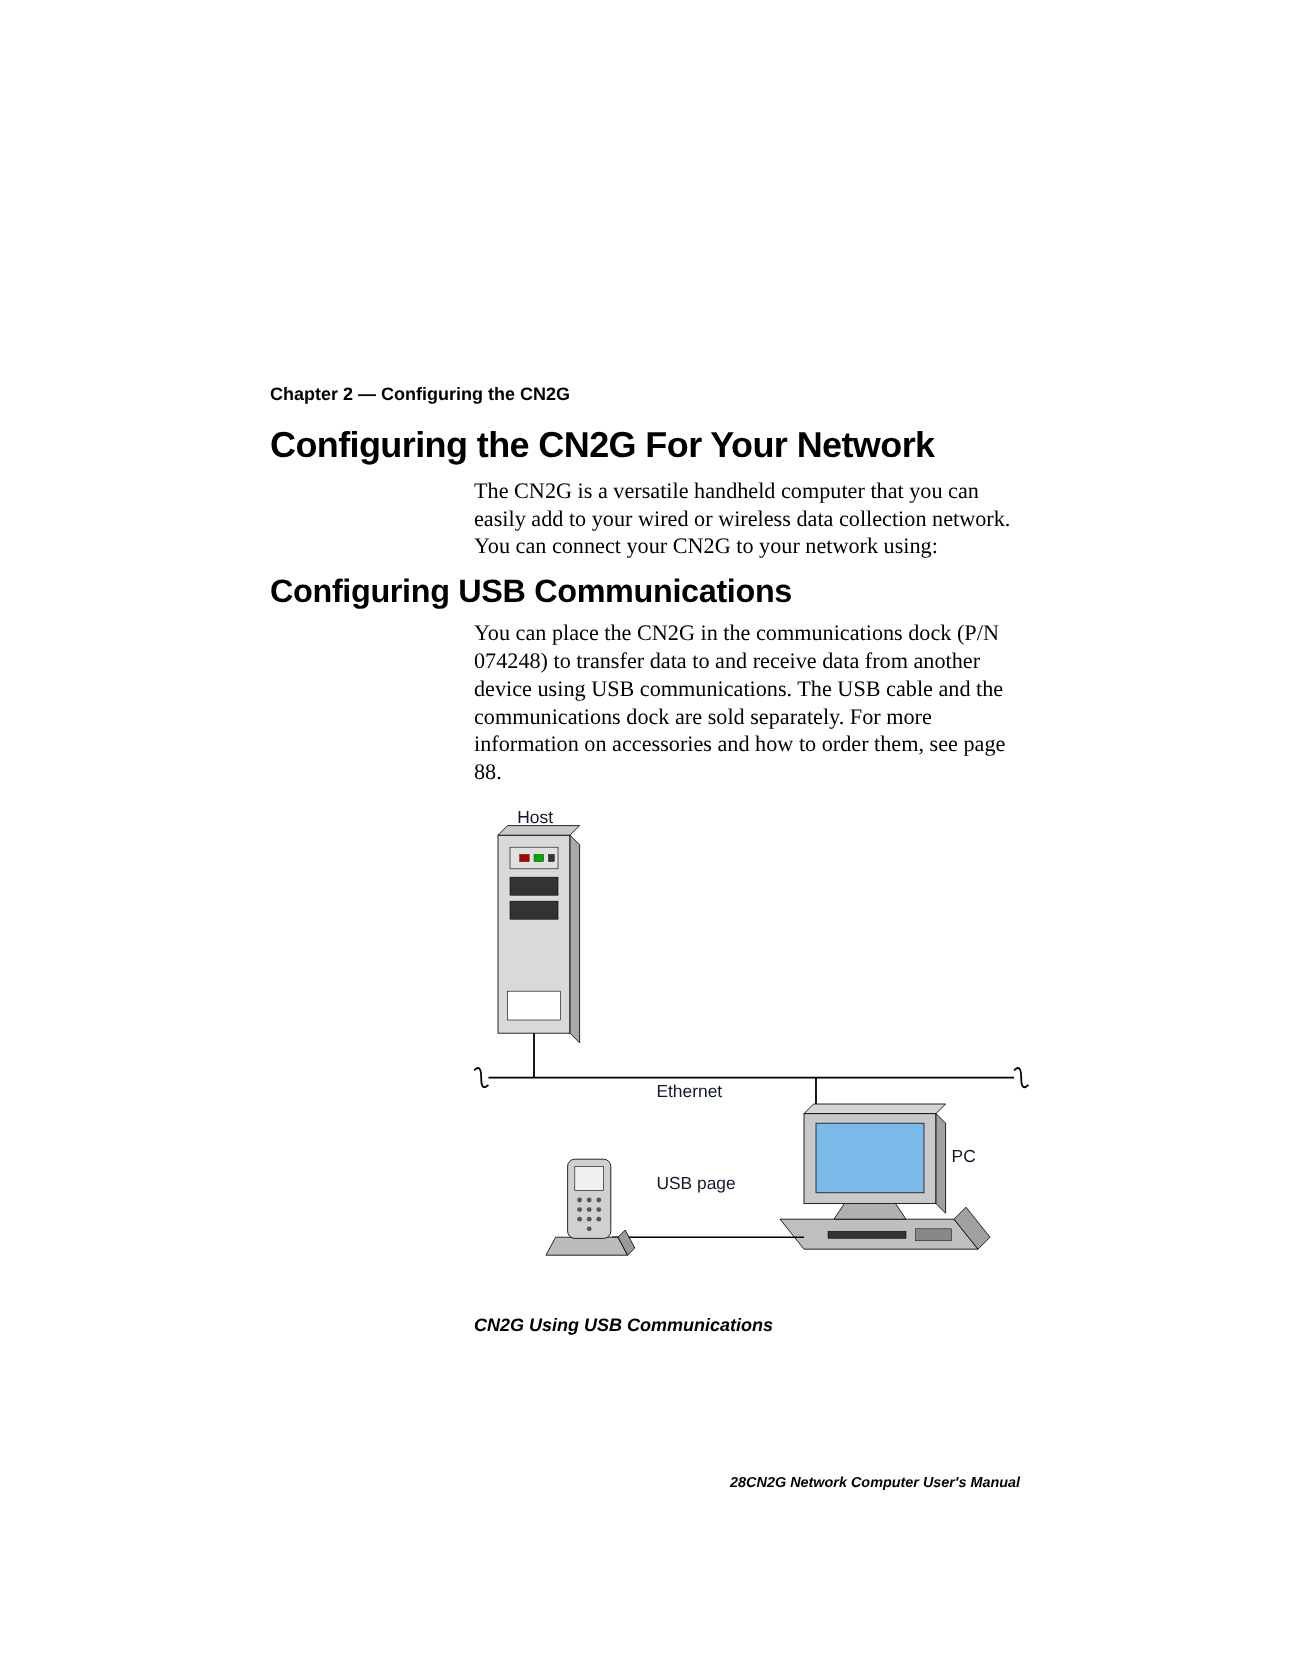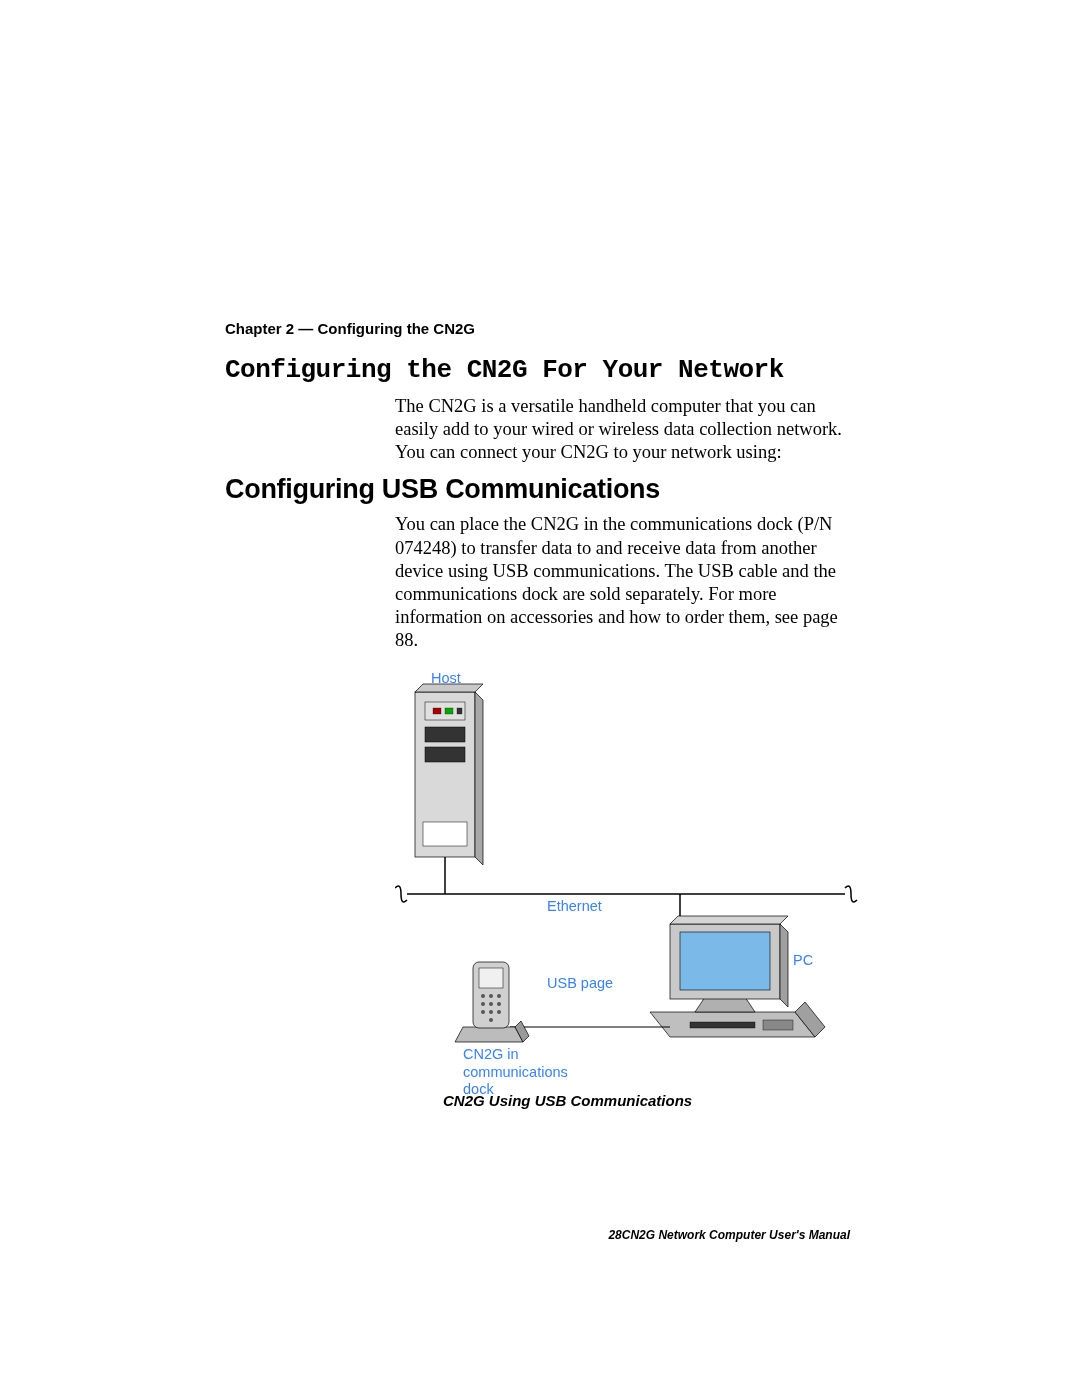--- a/index.html
+++ b/index.html
@@ -17,23 +17,23 @@
     padding: 320px 230px 0 225px;
     box-sizing: border-box;
   }
   .chapter-label {
     font-family: Arial, Helvetica, sans-serif;
     font-weight: bold;
     font-size: 15px;
     margin-bottom: 18px;
   }
   .h1 {
-    font-family: Liberation Mono, monospace;
+    font-family: Liberation Sans, sans-serif;
     font-weight: 900;
-    font-size: 26px;
+    font-size: 30px;
     letter-spacing: -0.5px;
     margin-bottom: 10px;
   }
   .body-block {
     margin-left: 170px;
     font-size: 18.5px;
     line-height: 1.25;
   }
   .para {
     margin-bottom: 10px;
@@ -56,29 +56,28 @@
     position: relative;
     width: 465px;
     height: 410px;
     margin-top: 20px;
   }
   .dlabel {
     position: absolute;
     font-family: Arial, Helvetica, sans-serif;
     font-size: 14.5px;
     line-height: 1.2;
-    color: #3b82f6;
+    color: #0f172a;
   }
   .caption {
     font-family: Arial, Helvetica, sans-serif;
     font-weight: bold;
     font-style: italic;
     font-size: 15px;
     margin-top: 10px;
-    margin-left: 48px;
   }
   .footer {
     position: absolute;
     bottom: 155px;
     left: 225px;
     right: 230px;
     font-family: Arial, Helvetica, sans-serif;
     font-weight: bold;
     font-style: italic;
     font-size: 12px;
@@ -164,21 +163,20 @@
           <circle cx="96" cy="340" r="2" fill="#555"></circle>
           <circle cx="104" cy="340" r="2" fill="#555"></circle>
           <circle cx="96" cy="348" r="2" fill="#555"></circle>
         </g>
       </svg>
 
       <div class="dlabel" style="left:36px; top:-2px;">Host</div>
       <div class="dlabel" style="left:152px; top:226px;">Ethernet</div>
       <div class="dlabel" style="left:398px; top:280px;">PC</div>
       <div class="dlabel" style="left:152px; top:303px;">USB page</div>
-      <div class="dlabel" style="left:68px; top:374px; width:120px;">CN2G in communications dock</div>
     </div>
 
     <div class="caption">CN2G Using USB Communications</div>
   </div>
 </div>
 
 <div class="footer">
   <span>28</span>
   <span>CN2G Network Computer User's Manual</span>
 </div>

